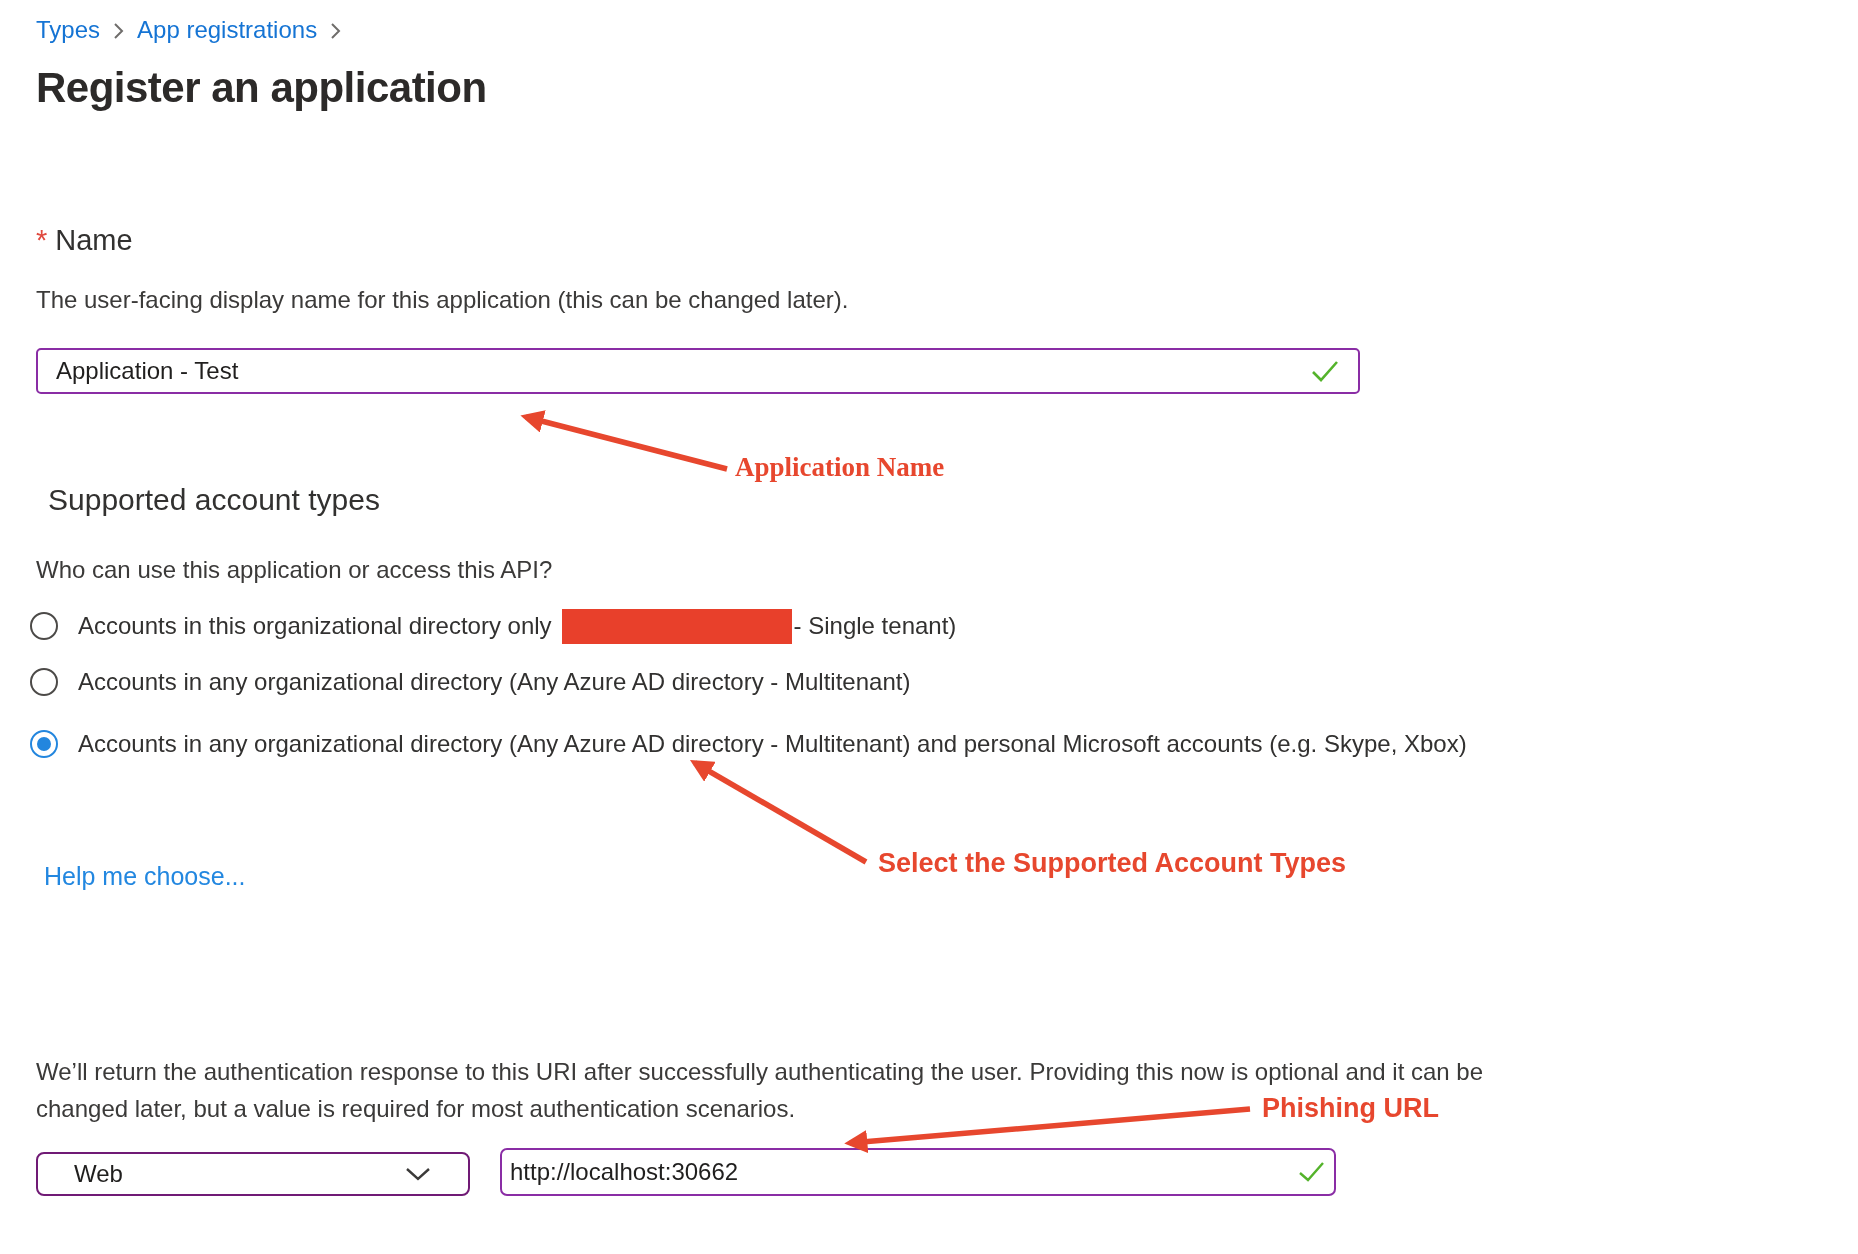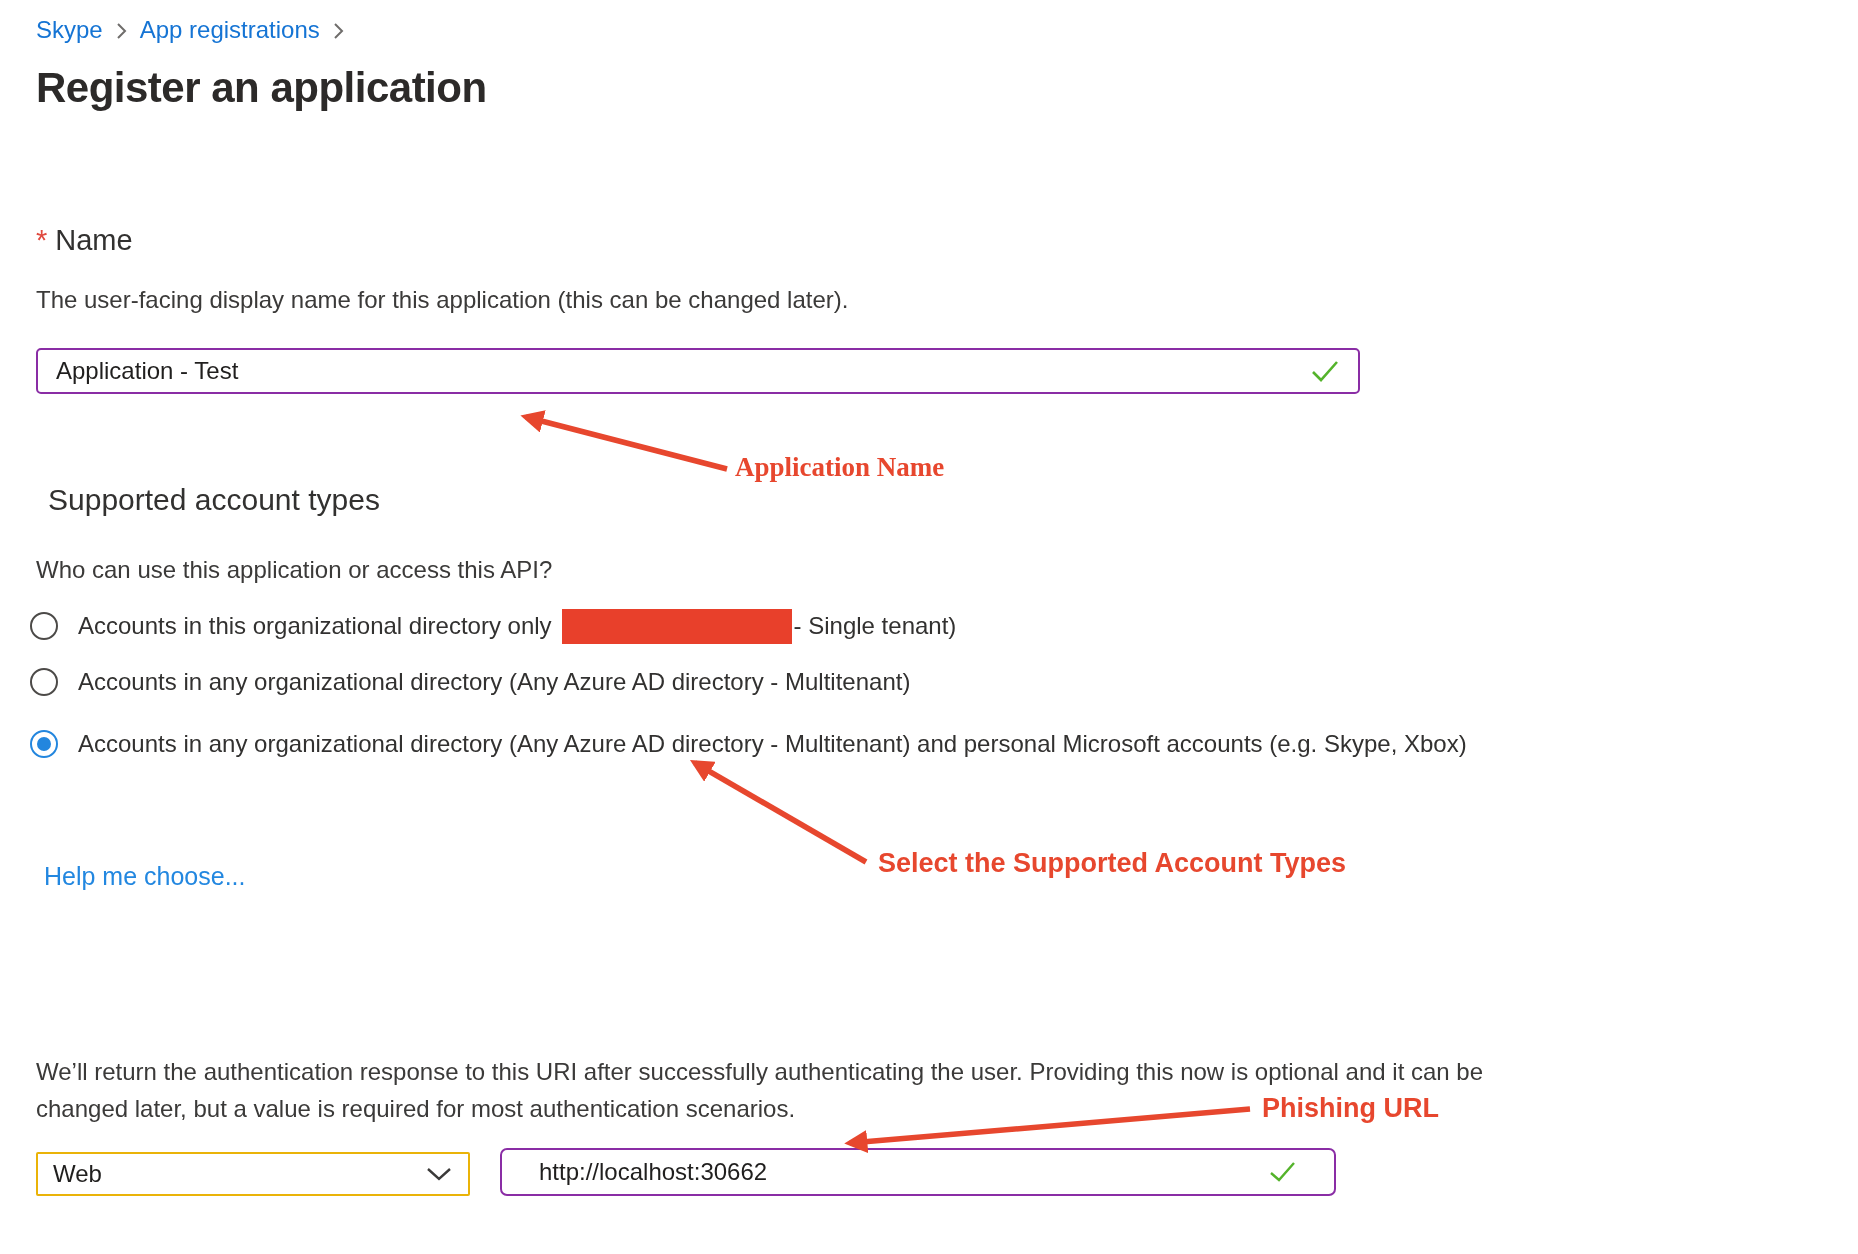--- a/index.html
+++ b/index.html
@@ -88,31 +88,31 @@
   }
 
   
   .ruri-heading { left: 36px; top: 993px; }
   .ruri-desc { left: 36px; top: 1053px; font-size: 24px; color: #3b3a39; line-height: 37px; }
   .ruri-desc span { display: block; white-space: nowrap; }
 
   
   .platform-select {
     left: 36px; top: 1152px; width: 434px; height: 44px;
-    border: 2px solid #eab308; border-radius: 2px;
+    border: 2px solid #701a75; border-radius: 8px;
     display: flex; align-items: center; justify-content: space-between;
-    padding: 0 15px;
+    padding: 0 36px;
     font-size: 24px; color: #201f1e; background: #fff;
     cursor: pointer;
   }
   .uri-input {
     left: 500px; top: 1148px; width: 836px; height: 48px;
     border: 2px solid #8a2da5; border-radius: 7px;
     display: flex; align-items: center;
-    padding: 0 37px;
+    padding: 0 8px;
     font-size: 24px; color: #201f1e; background: #fff;
     cursor: text;
   }
   .uri-input .value { flex: 1; white-space: nowrap; overflow: hidden; }
 
   
   .annotation {
     font-weight: 700; font-size: 27px; color: #e7472e;
     white-space: nowrap;
   }
@@ -124,21 +124,21 @@
     position: absolute; left: 0; top: 0;
     pointer-events: none;
   }
 </style>
 </head>
 <body>
 
 <div class="page">
 
   <nav class="abs breadcrumb">
-    <a>Skype</a>
+    <a>Types</a>
     <span class="crumb-sep">
       <svg width="13" height="20" viewBox="0 0 13 20">
           <polyline points="3,3 10,10 3,17" fill="none" stroke="#6f6d6b" stroke-width="2"></polyline>
         </svg>
     </span>
     <a>App registrations</a>
     <span class="crumb-sep">
       <svg width="13" height="20" viewBox="0 0 13 20">
           <polyline points="3,3 10,10 3,17" fill="none" stroke="#6f6d6b" stroke-width="2"></polyline>
         </svg>

